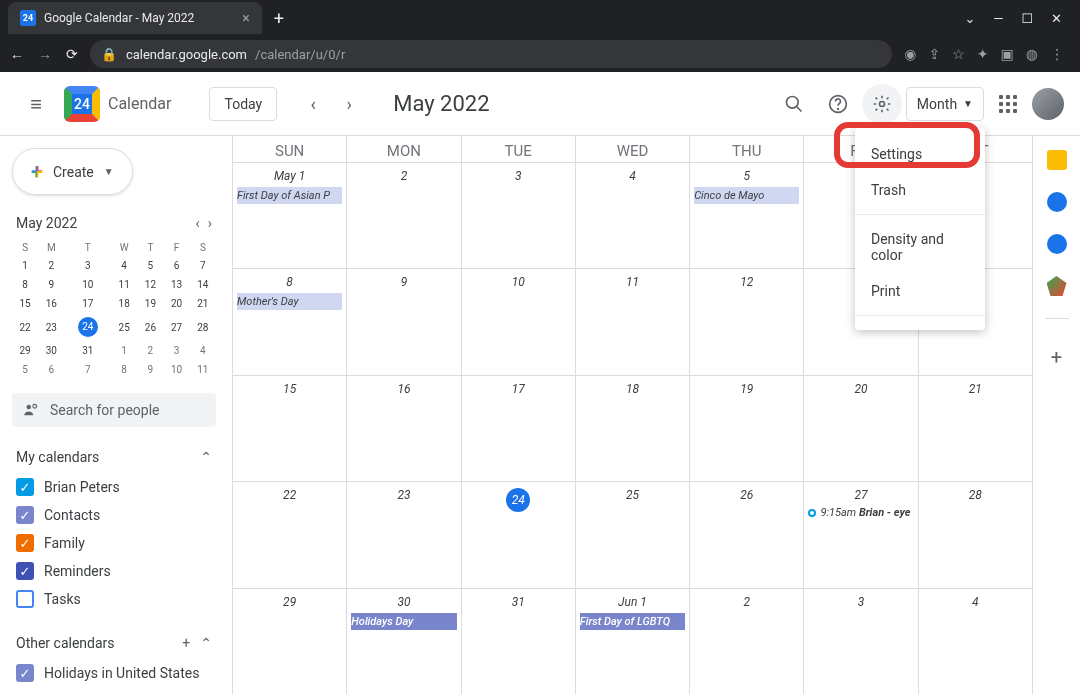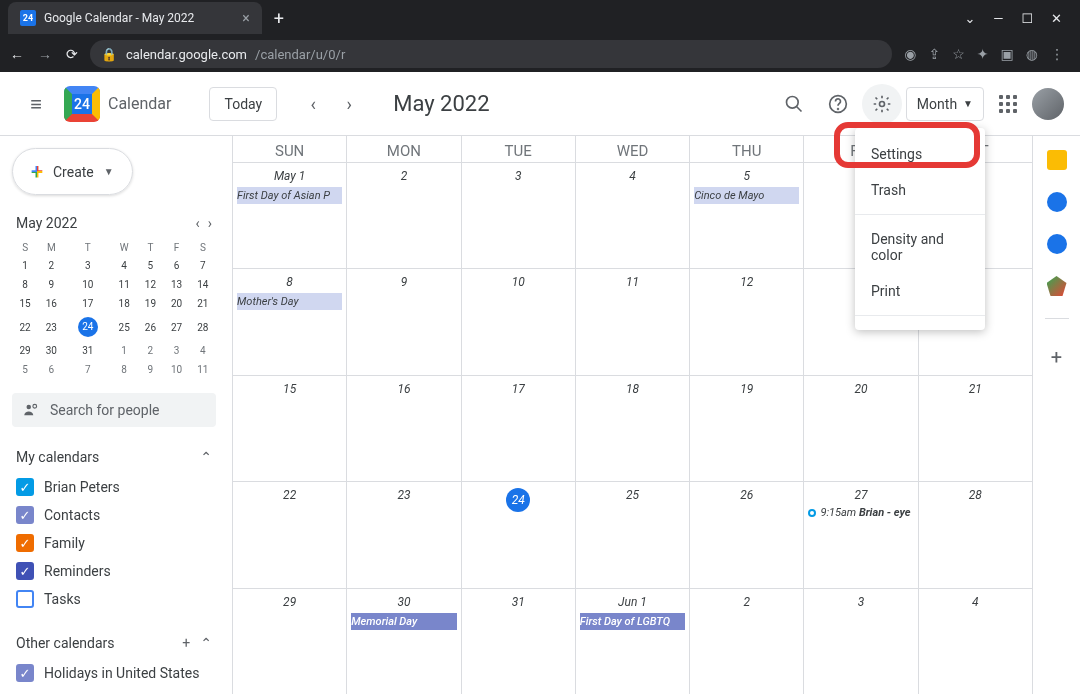--- a/index.html
+++ b/index.html
@@ -428,21 +428,21 @@
               <div class="day">
                 <div class="day-num">28</div>
               </div>
             </div>
             <div class="week">
               <div class="day">
                 <div class="day-num">29</div>
               </div>
               <div class="day">
                 <div class="day-num">30</div>
-                <div class="chip blue">Memorial Day</div>
+                <div class="chip blue">Holidays Day</div>
               </div>
               <div class="day">
                 <div class="day-num">31</div>
               </div>
               <div class="day">
                 <div class="day-num">Jun 1</div>
                 <div class="chip blue">First Day of LGBTQ</div>
               </div>
               <div class="day">
                 <div class="day-num">2</div>

